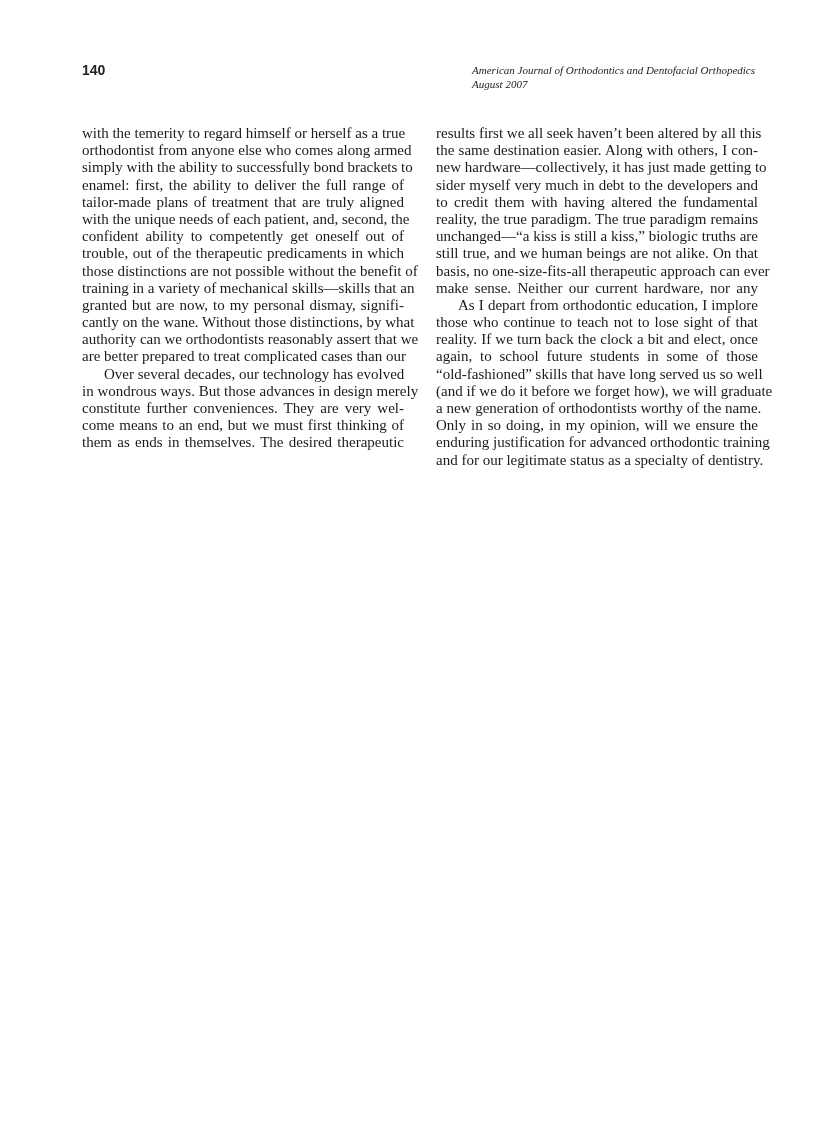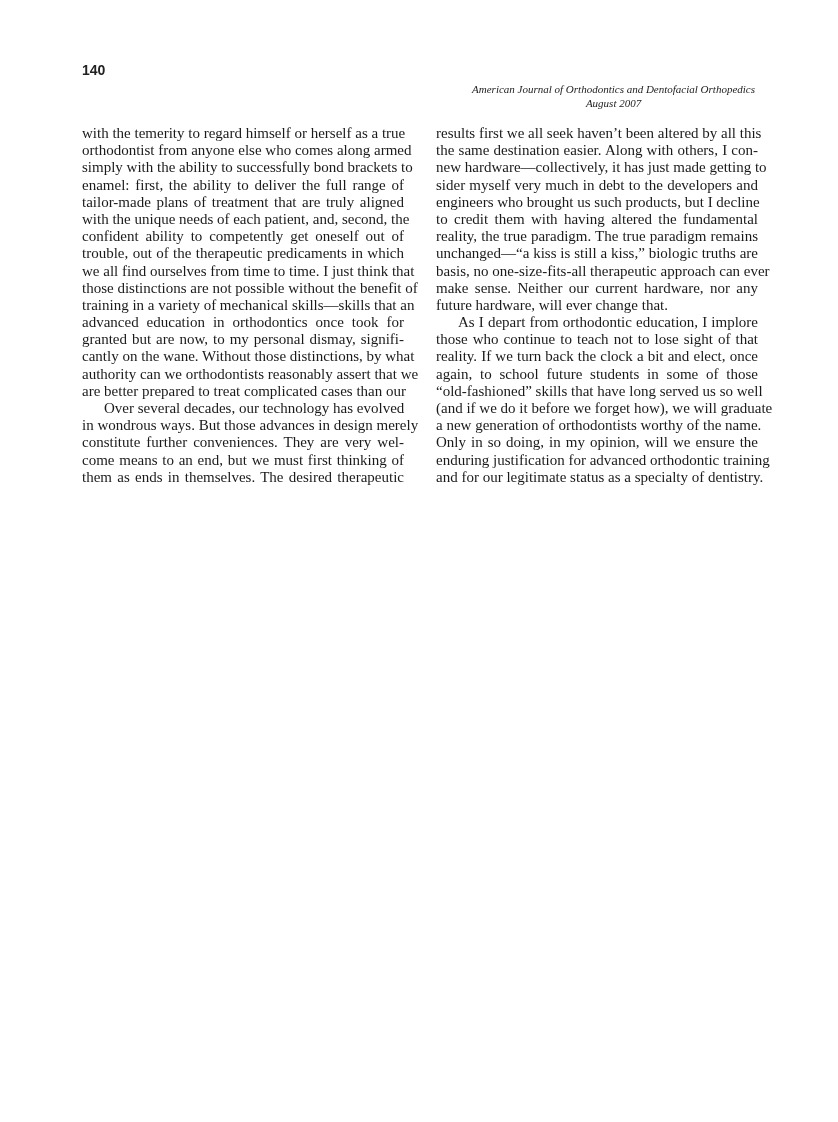--- a/index.html
+++ b/index.html
@@ -1,18 +1,18 @@
 <!DOCTYPE html>
 <html><head>
 <meta charset="utf-8">
 <style>
   html, body { margin:0; padding:0; background:#ffffff; }
   body { width:838px; height:1122px; position:relative; overflow:hidden; color:#1a1a1a; }
   .page-number { position:absolute; left:82px; top:62px; font-family:"Liberation Sans", sans-serif; font-weight:bold; font-size:14px; color:#222; }
-  .running-head { position:absolute; right:83px; top:63px; text-align:center; font-family:"Liberation Serif", serif; font-style:italic; font-size:11px; line-height:14px; color:#222;margin-top:19px; }
+  .running-head { position:absolute; right:83px; top:63px; text-align:left; font-family:"Liberation Serif", serif; font-style:italic; font-size:11px; line-height:14px; color:#222; }
   .col { position:absolute; top:125px; width:322px; font-family:"Liberation Serif", serif; font-size:15px; line-height:17.2px; text-align:justify; hyphens:none; }
   .col.left { left:82px; }
   .col.right { left:436px; }
   .line { display:block; text-align:justify; text-align-last:justify; white-space:nowrap; height:17.2px; overflow:visible; }
   .line.last { text-align-last:left; }
 </style>
 </head>
 <body>
 
 <div class="page-number">140</div>
@@ -23,47 +23,44 @@
 
 <div class="col left">
   <div class="line">with the temerity to regard himself or herself as a true</div>
   <div class="line">orthodontist from anyone else who comes along armed</div>
   <div class="line">simply with the ability to successfully bond brackets to</div>
   <div class="line">enamel: first, the ability to deliver the full range of</div>
   <div class="line">tailor-made plans of treatment that are truly aligned</div>
   <div class="line">with the unique needs of each patient, and, second, the</div>
   <div class="line">confident ability to competently get oneself out of</div>
   <div class="line">trouble, out of the therapeutic predicaments in which</div>
-  <div class="line">we all find ourselves from time to time. I just think that</div>
   <div class="line">those distinctions are not possible without the benefit of</div>
   <div class="line">training in a variety of mechanical skills—skills that an</div>
-  <div class="line">advanced education in orthodontics once took for</div>
   <div class="line">granted but are now, to my personal dismay, signifi-</div>
   <div class="line">cantly on the wane. Without those distinctions, by what</div>
   <div class="line">authority can we orthodontists reasonably assert that we</div>
   <div class="line">are better prepared to treat complicated cases than our</div>
   <div class="line" style="padding-left:22px">Over several decades, our technology has evolved</div>
   <div class="line">in wondrous ways. But those advances in design merely</div>
   <div class="line">constitute further conveniences. They are very wel-</div>
   <div class="line">come means to an end, but we must first thinking of</div>
   <div class="line">them as ends in themselves. The desired therapeutic</div>
 </div>
 
 <div class="col right">
   <div class="line">results first we all seek haven’t been altered by all this</div>
   <div class="line">the same destination easier. Along with others, I con-</div>
   <div class="line">new hardware—collectively, it has just made getting to</div>
   <div class="line">sider myself very much in debt to the developers and</div>
-  <div class="line">engineers who brought us such products, but I decline</div>
   <div class="line">to credit them with having altered the fundamental</div>
   <div class="line">reality, the true paradigm. The true paradigm remains</div>
   <div class="line">unchanged—“a kiss is still a kiss,” biologic truths are</div>
+  <div class="line">still true, and we human beings are not alike. On that</div>
   <div class="line">basis, no one-size-fits-all therapeutic approach can ever</div>
   <div class="line">make sense. Neither our current hardware, nor any</div>
-  <div class="line last">future hardware, will ever change that.</div>
   <div class="line" style="padding-left:22px">As I depart from orthodontic education, I implore</div>
   <div class="line">those who continue to teach not to lose sight of that</div>
   <div class="line">reality. If we turn back the clock a bit and elect, once</div>
   <div class="line">again, to school future students in some of those</div>
   <div class="line">“old-fashioned” skills that have long served us so well</div>
   <div class="line">(and if we do it before we forget how), we will graduate</div>
   <div class="line">a new generation of orthodontists worthy of the name.</div>
   <div class="line">Only in so doing, in my opinion, will we ensure the</div>
   <div class="line">enduring justification for advanced orthodontic training</div>
   <div class="line">and for our legitimate status as a specialty of dentistry.</div>

